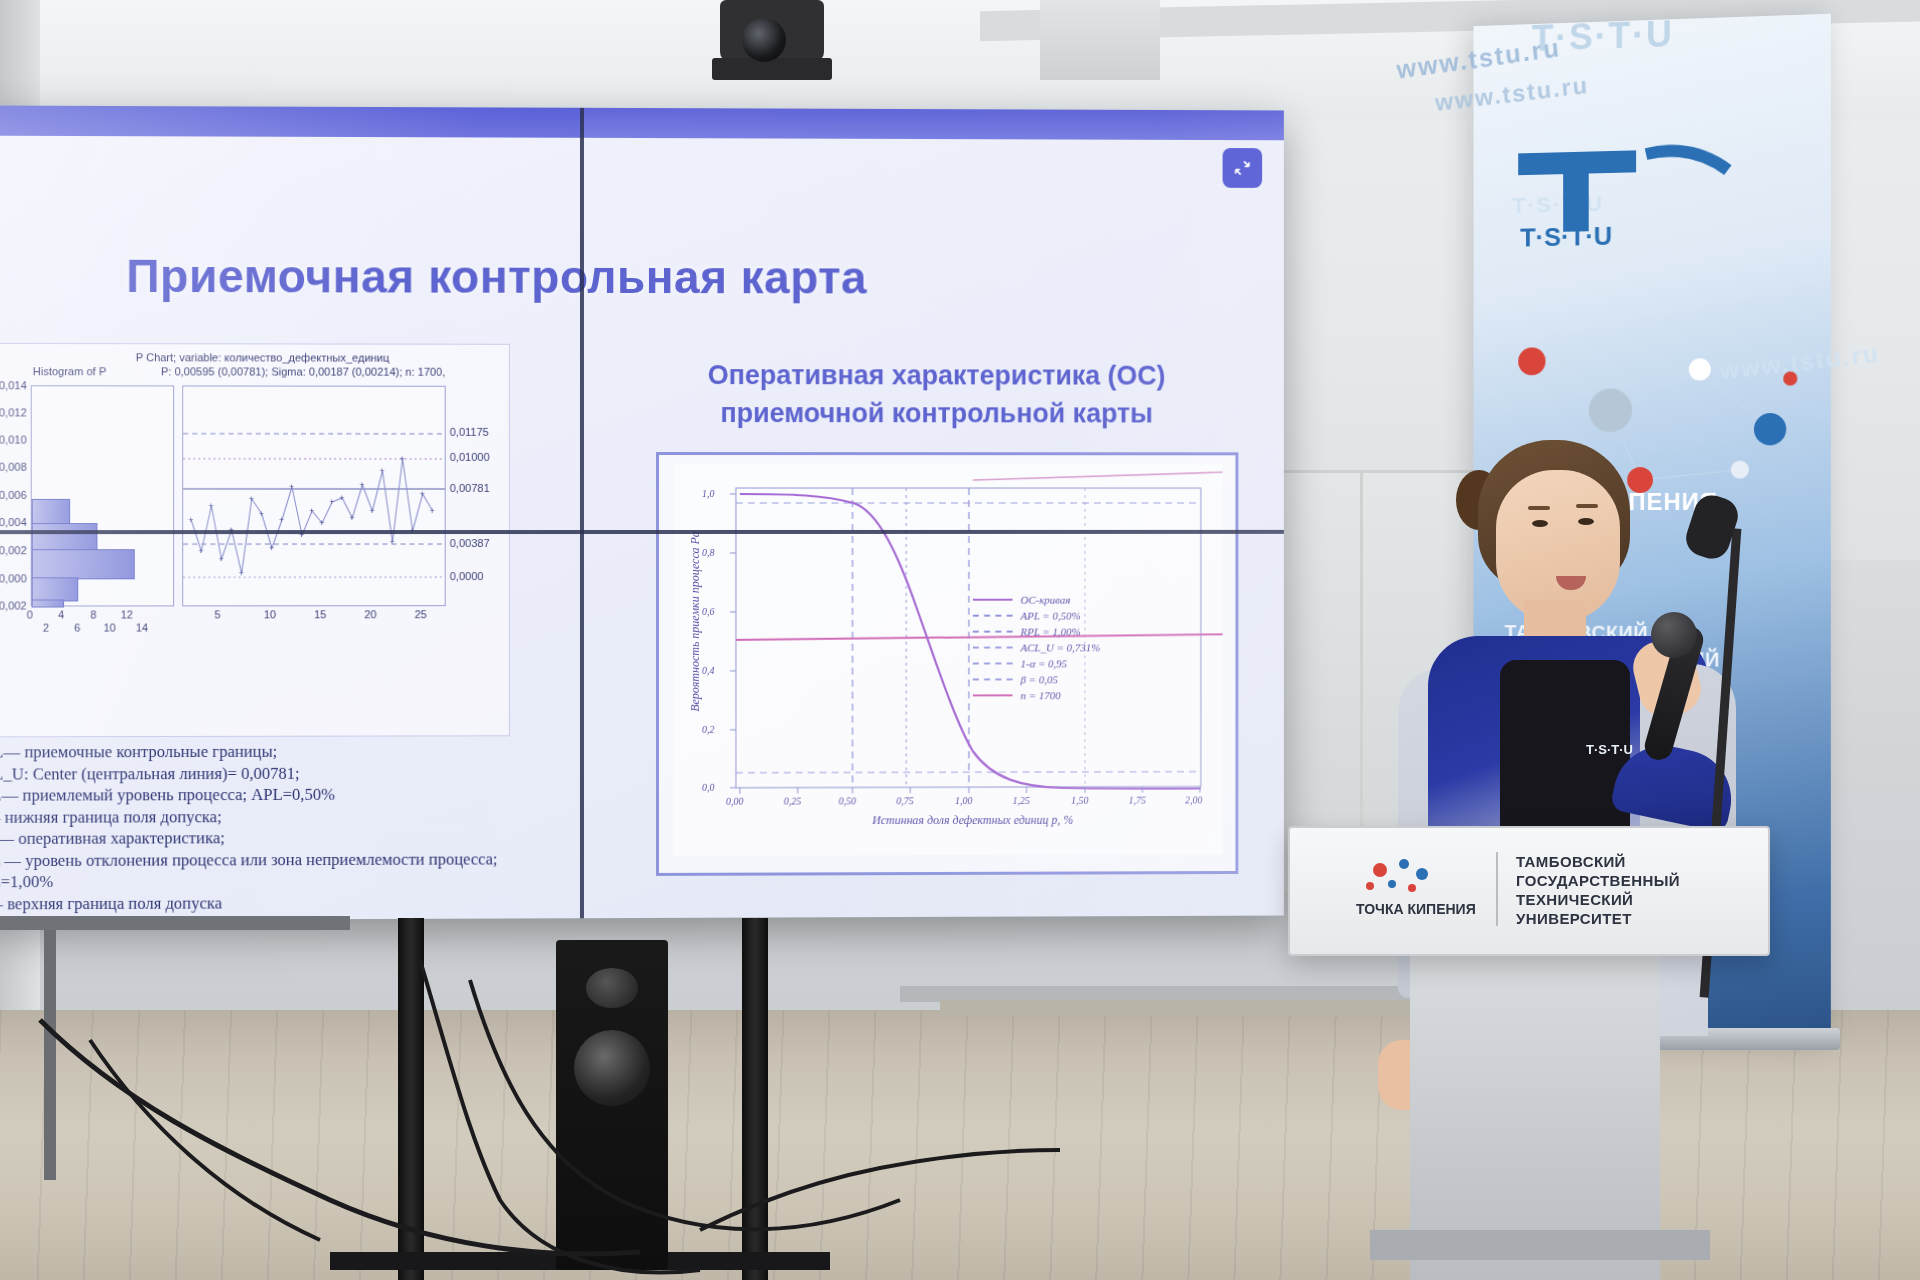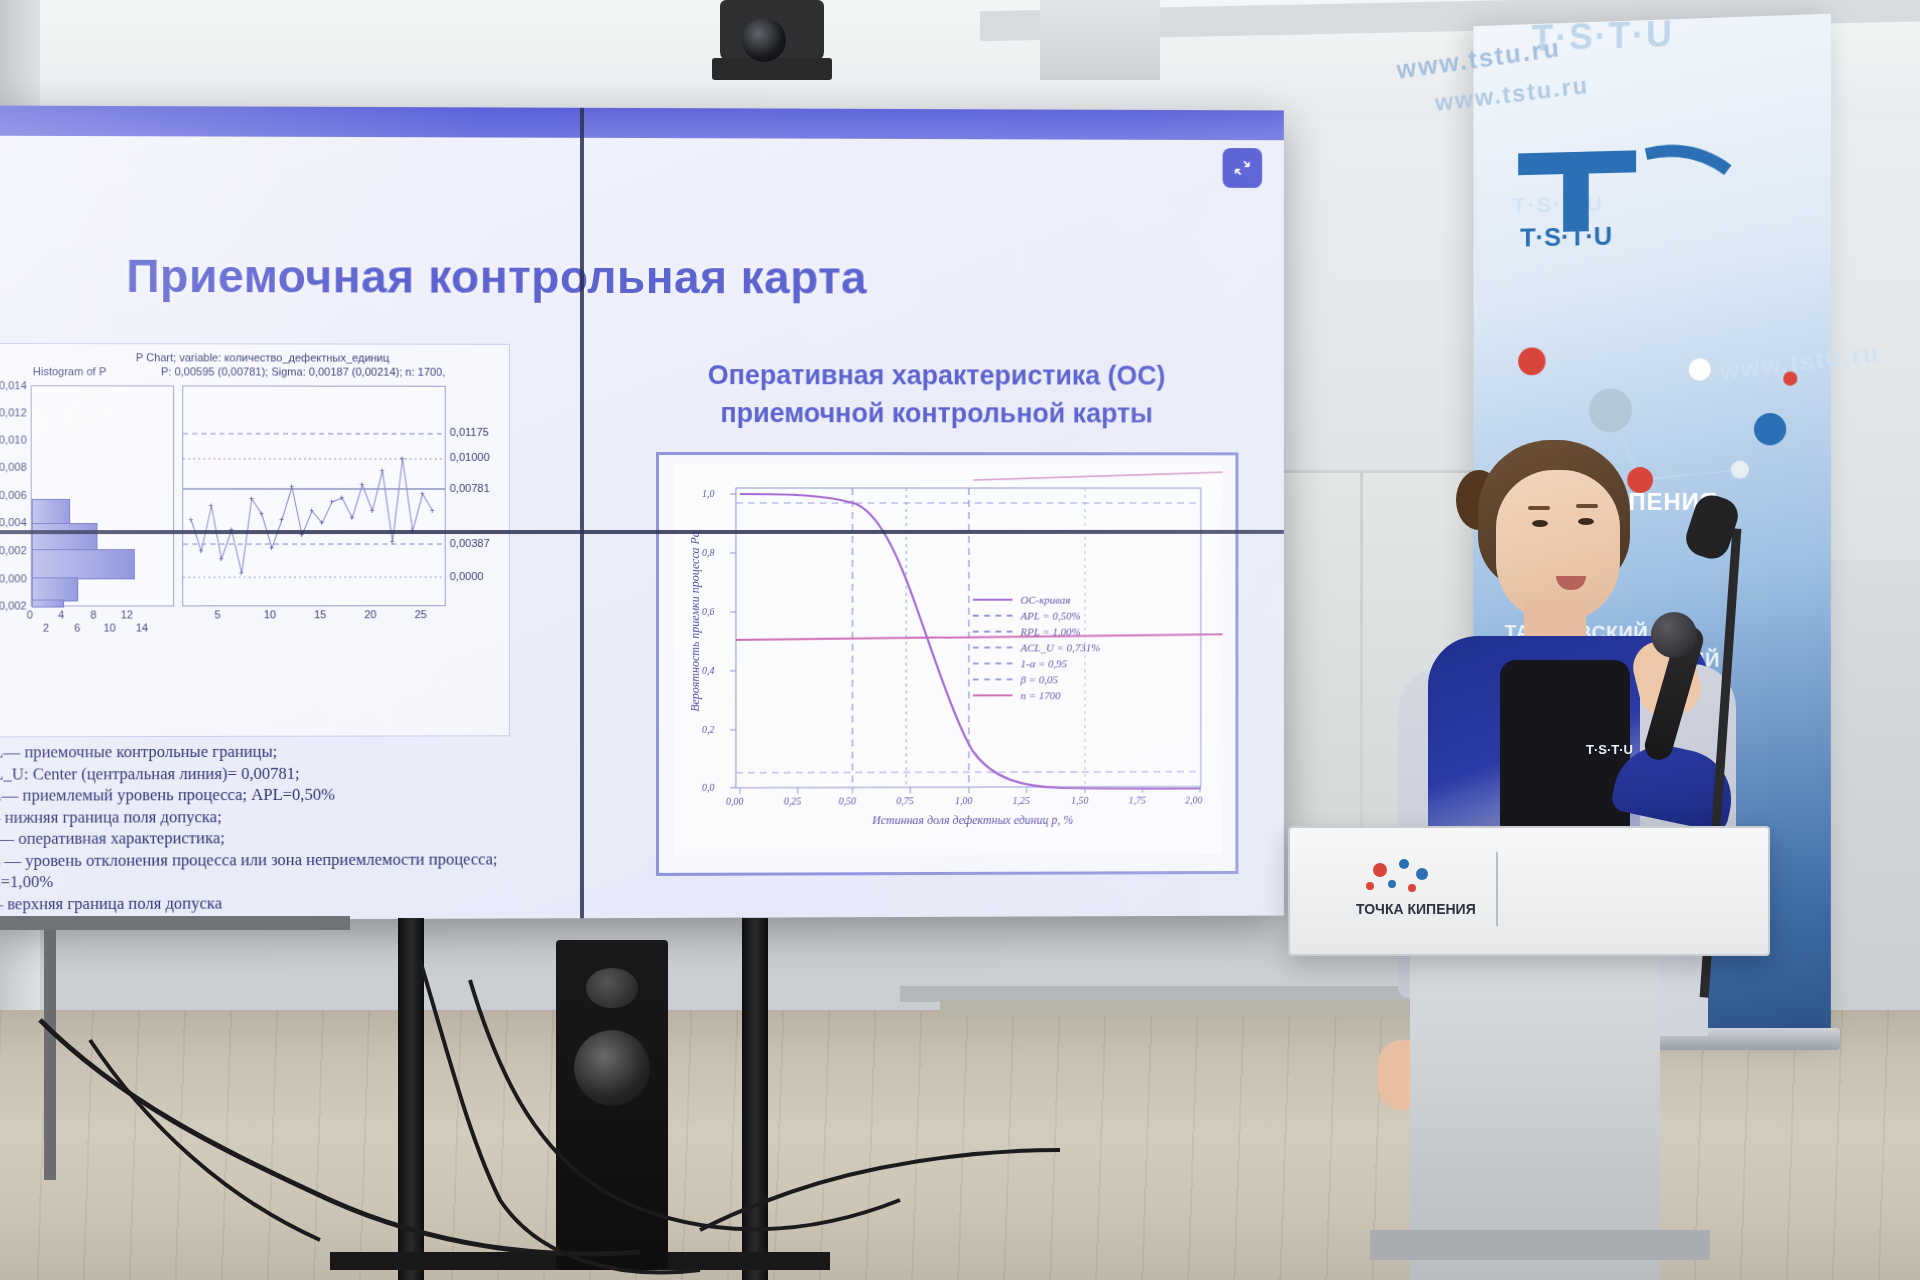--- a/index.html
+++ b/index.html
@@ -493,15 +493,21 @@
       <circle cx="50" cy="22" r="7" fill="#d9453a"></circle>
       <circle cx="74" cy="16" r="5" fill="#2b6fb5"></circle>
       <circle cx="92" cy="26" r="6" fill="#2b6fb5"></circle>
       <circle cx="62" cy="36" r="4" fill="#2b6fb5"></circle>
       <circle cx="40" cy="38" r="4" fill="#d9453a"></circle>
       <circle cx="82" cy="40" r="4" fill="#d9453a"></circle>
       <text x="26" y="66" fill="#2d3340" font-size="14" font-weight="700" font-family="Liberation Sans, sans-serif">ТОЧКА КИПЕНИЯ</text>
     </svg>
   </div>
   <div class="pod-div"></div>
+  <div class="pod-text">
+    <div>ТАМБОВСКИЙ</div>
+    <div>ГОСУДАРСТВЕННЫЙ</div>
+    <div>ТЕХНИЧЕСКИЙ</div>
+    <div>УНИВЕРСИТЕТ</div>
+  </div>
   <div class="podium-foot"></div>
 
 </div>
 
 </body></html>

